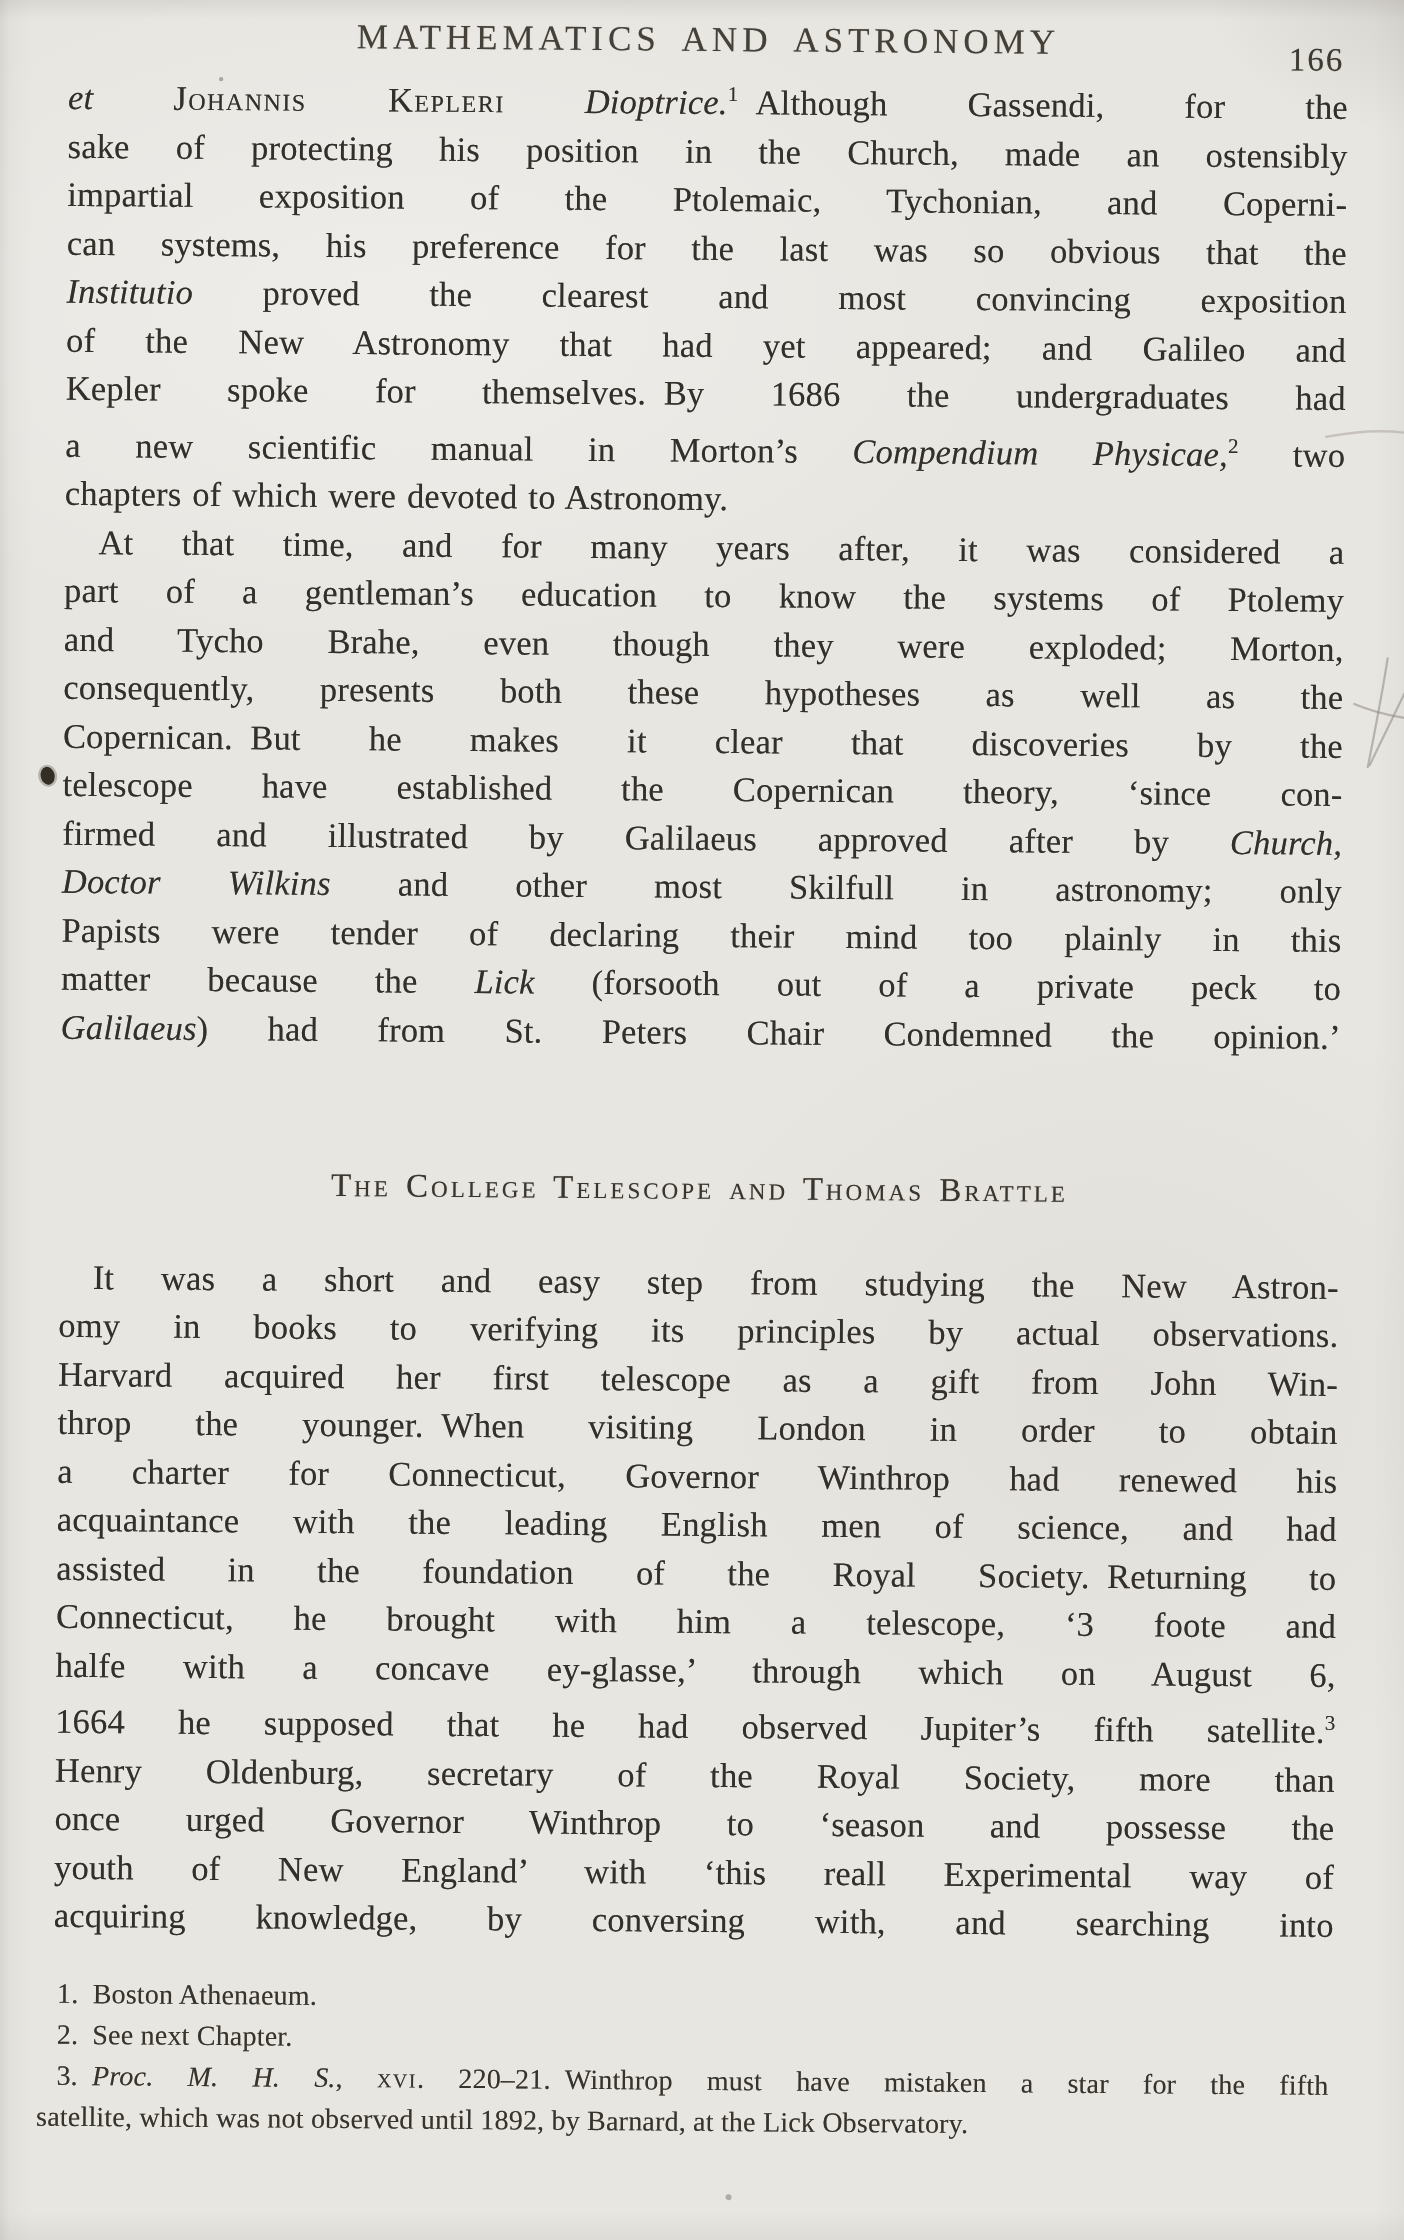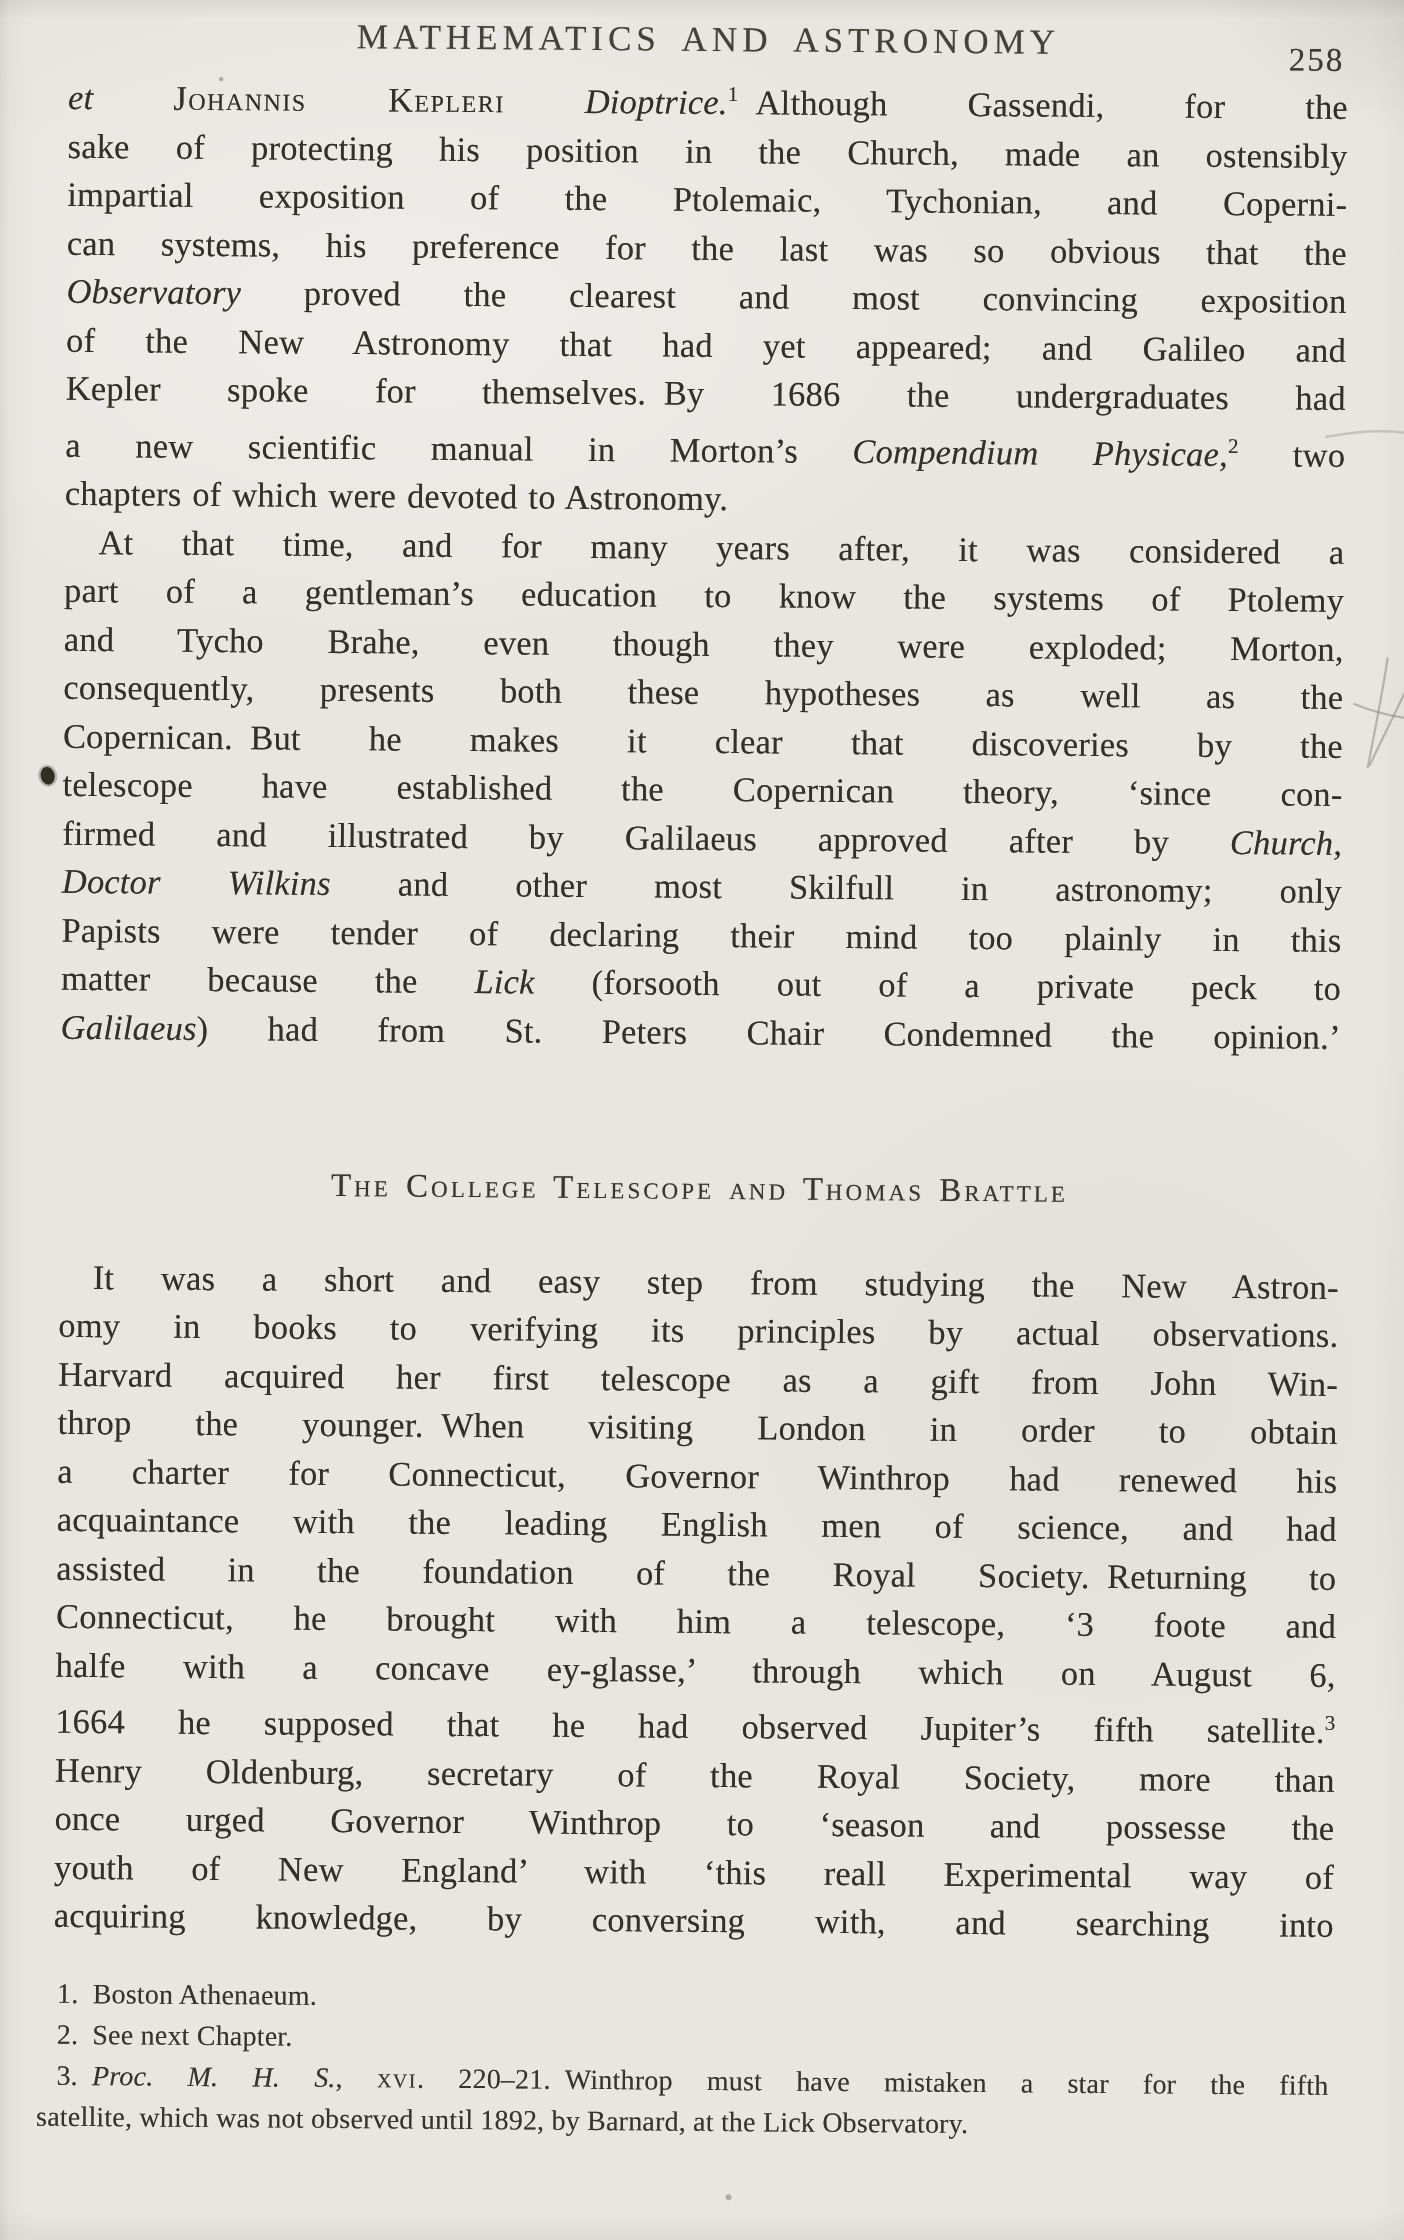--- a/index.html
+++ b/index.html
@@ -81,30 +81,30 @@
   .marks{position:absolute;left:0;top:0;}
 </style>
 </head>
 <body>
 
 <div class="page">
   <div class="scan">
 
     <div class="running-header">
       <div class="running-title">MATHEMATICS AND ASTRONOMY</div>
-      <div class="page-number">258</div>
+      <div class="page-number">166</div>
     </div>
 
     <div class="body-sections">
         <div class="paragraph">
           <div class="line"><span class="seg-i">et </span><span class="seg-sc">Johannis Kepleri</span><span class="seg-r"> </span><span class="seg-i">Dioptrice.</span><span class="seg-sup">1</span><span class="seg-r"> Although Gassendi, for the</span></div>
           <div class="line"><span class="seg-r">sake of protecting his position in the Church, made an ostensibly</span></div>
           <div class="line"><span class="seg-r">impartial exposition of the Ptolemaic, Tychonian, and Coperni-</span></div>
           <div class="line"><span class="seg-r">can systems, his preference for the last was so obvious that the</span></div>
-          <div class="line"><span class="seg-i">Observatory</span><span class="seg-r"> proved the clearest and most convincing exposition</span></div>
+          <div class="line"><span class="seg-i">Institutio</span><span class="seg-r"> proved the clearest and most convincing exposition</span></div>
           <div class="line"><span class="seg-r">of the New Astronomy that had yet appeared; and Galileo and</span></div>
           <div class="line"><span class="seg-r">Kepler spoke for themselves. By 1686 the undergraduates had</span></div>
           <div class="line"><span class="seg-r">a new scientific manual in Morton’s </span><span class="seg-i">Compendium Physicae,</span><span class="seg-sup">2</span><span class="seg-r"> two</span></div>
           <div class="line flush"><span class="seg-r">chapters of which were devoted to Astronomy.</span></div>
         </div>
         <div class="paragraph">
           <div class="line indent"><span class="seg-r">At that time, and for many years after, it was considered a</span></div>
           <div class="line"><span class="seg-r">part of a gentleman’s education to know the systems of Ptolemy</span></div>
           <div class="line"><span class="seg-r">and Tycho Brahe, even though they were exploded; Morton,</span></div>
           <div class="line"><span class="seg-r">consequently, presents both these hypotheses as well as the</span></div>

